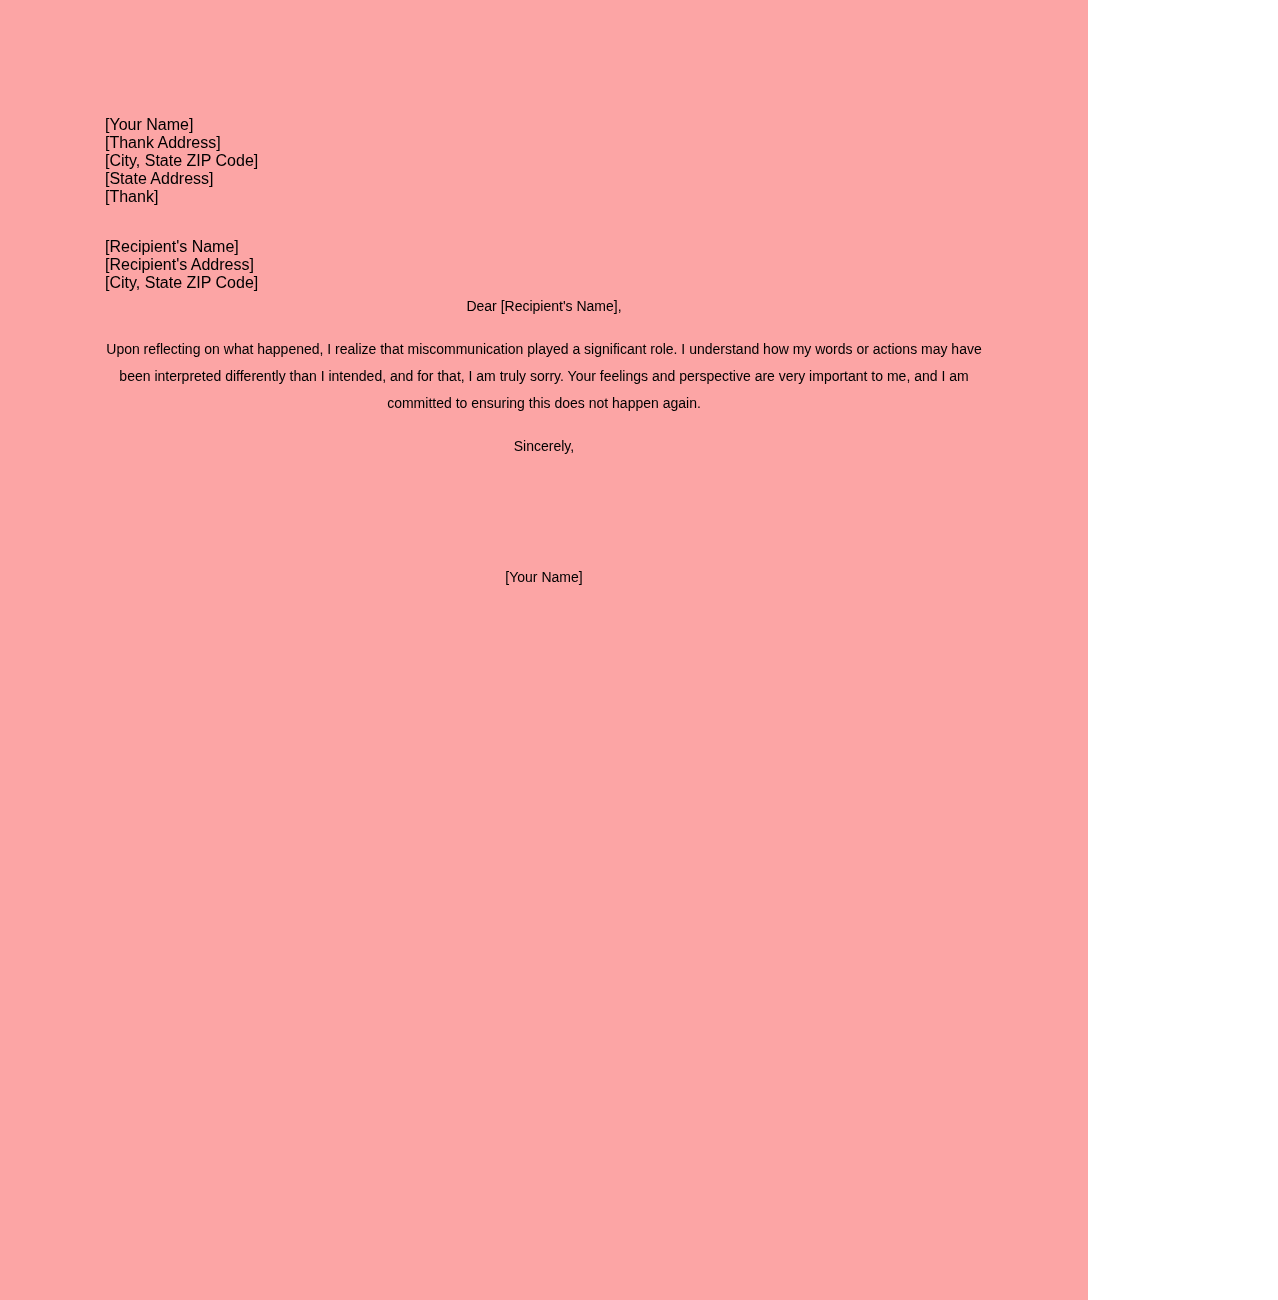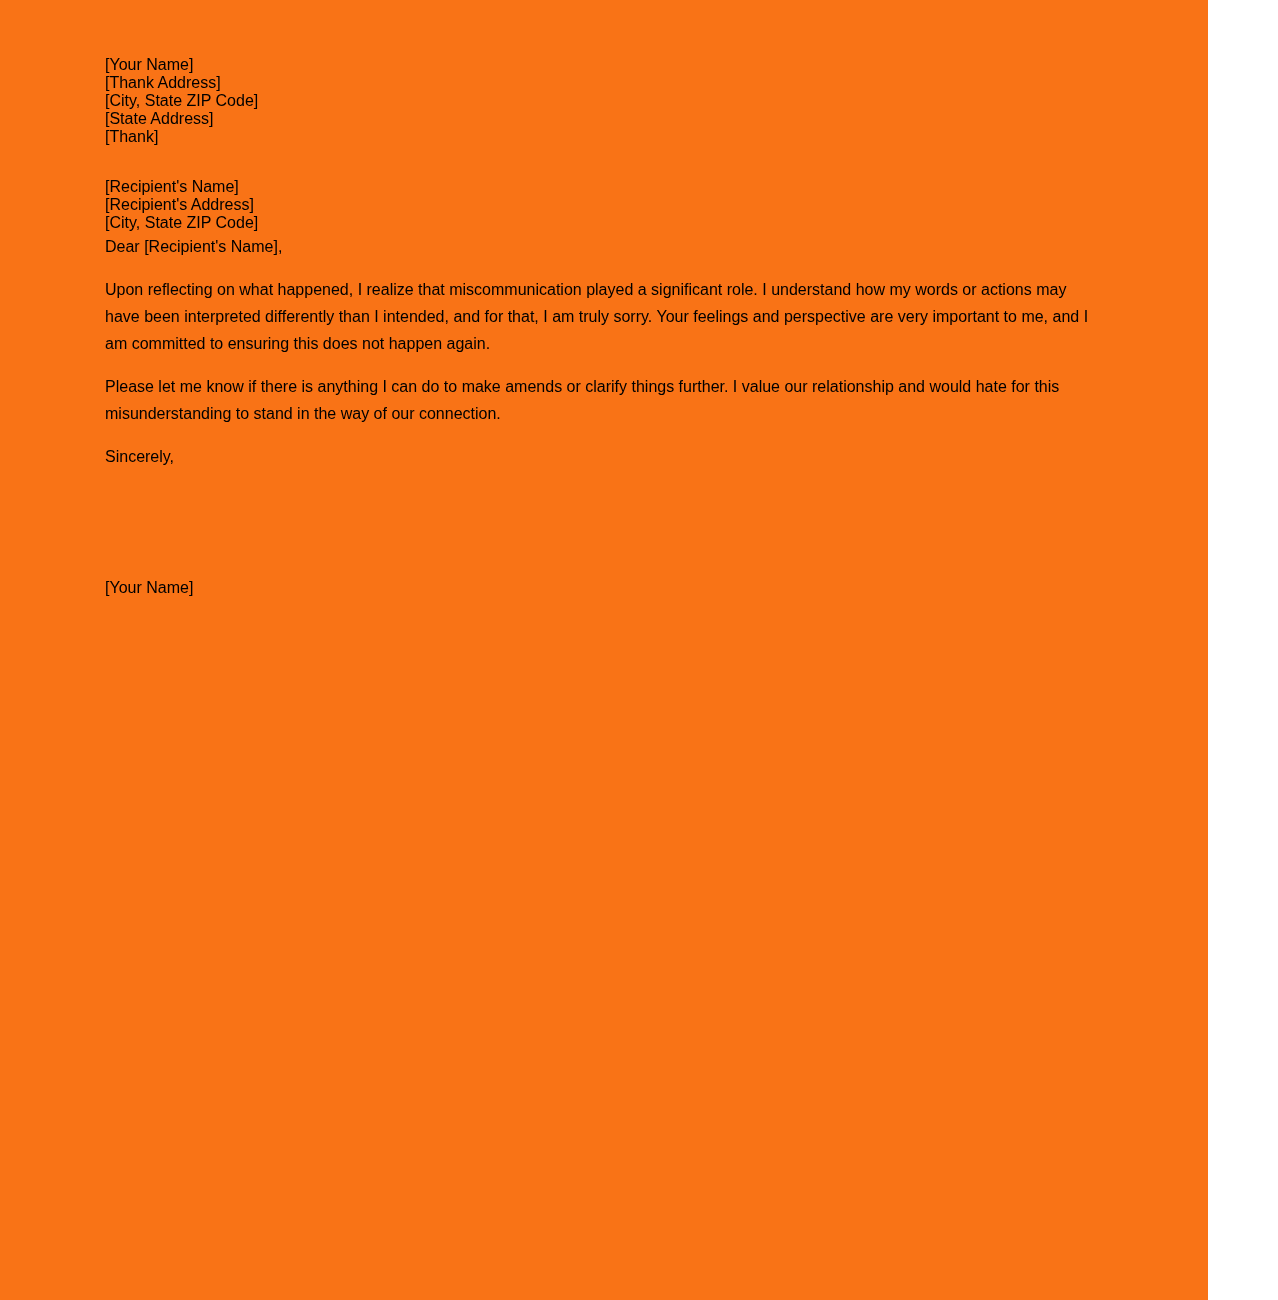--- a/index.html
+++ b/index.html
@@ -2,62 +2,62 @@
 <html><head>
 <meta charset="utf-8">
 <style>
   html, body {
     margin: 0;
     padding: 0;
     background: #ffffff;
   }
   .page {
     position: relative;
-    width: 1208px;
+    width: 1088px;
     height: 1300px;
     box-sizing: border-box;
-    padding: 56px 105px 0 105px;
-    background: #f97316;
+    padding: 116px 105px 0 105px;
+    background: #fca5a5;
     font-family: "Liberation Sans", sans-serif;
     color: #000000;
     overflow: hidden;
   }
   .address-block {
     font-size: 16px;
     line-height: 18px;
     margin: 0 0 32px 0;
     white-space: pre-line;
   }
   .address-block--recipient {
     margin-bottom: 1px;
   }
   .para {
-    font-size: 16px;
+    font-size: 14px;
     line-height: 27px;
     margin: 0 0 16px 0;
     max-width: 1066px;
+    text-align: center;
   }
   .closing {
     margin-bottom: 104px;
   }
 </style>
 </head>
 <body>
 
 <div class="page">
 
   <p class="address-block"><span>[Your Name]</span><br><span>[Thank Address]</span><br><span>[City, State ZIP Code]</span><br><span>[State Address]</span><br><span>[Thank]</span></p>
 
   <p class="address-block address-block--recipient"><span>[Recipient's Name]</span><br><span>[Recipient's Address]</span><br><span>[City, State ZIP Code]</span></p>
 
   <p class="para">Dear [Recipient's Name],</p>
 
 
   <p class="para">Upon reflecting on what happened, I realize that miscommunication played a significant role. I understand how my words or actions may have been interpreted differently than I intended, and for that, I am truly sorry. Your feelings and perspective are very important to me, and I am committed to ensuring this does not happen again.</p>
 
-  <p class="para">Please let me know if there is anything I can do to make amends or clarify things further. I value our relationship and would hate for this misunderstanding to stand in the way of our connection.</p>
 
 
   <p class="para closing">Sincerely,</p>
 
   <p class="para">[Your Name]</p>
 
 </div>
 
 </body></html>

